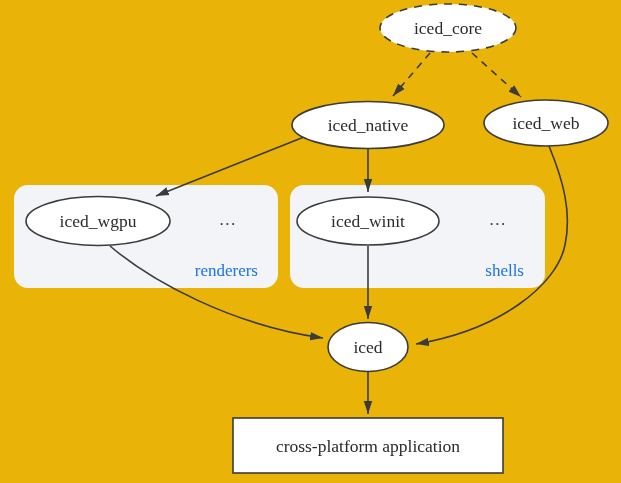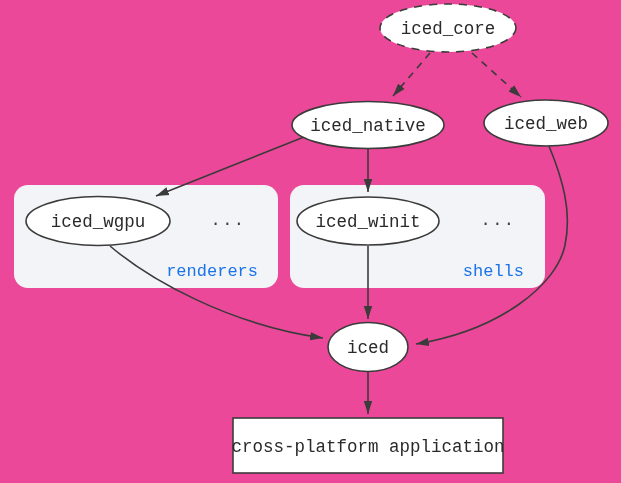--- a/index.html
+++ b/index.html
@@ -1,22 +1,22 @@
 <!DOCTYPE html>
 <html><head>
 <meta charset="utf-8">
 <style>
   html, body { margin: 0; padding: 0; background: #ffffff; }
   .stage {
     position: relative;
     width: 621px;
     height: 483px;
-    background: #ec4899;
+    background: #eab308;
     overflow: hidden;
-    font-family: Liberation Mono, monospace;
+    font-family: Liberation Serif, serif;
   }
   svg { display: block; }
   .edge { stroke: #3b3b3b; stroke-width: 1.6; fill: none; }
   .edge.dashed { stroke-dasharray: 7 6; }
   .node-shape { fill: #ffffff; stroke: #3b3b3b; stroke-width: 1.6; }
   .node-shape.dashed { stroke-dasharray: 8 7; }
   .node-label {
     fill: #2a2a2a;
     font-size: 17.5px;
     text-anchor: middle;

